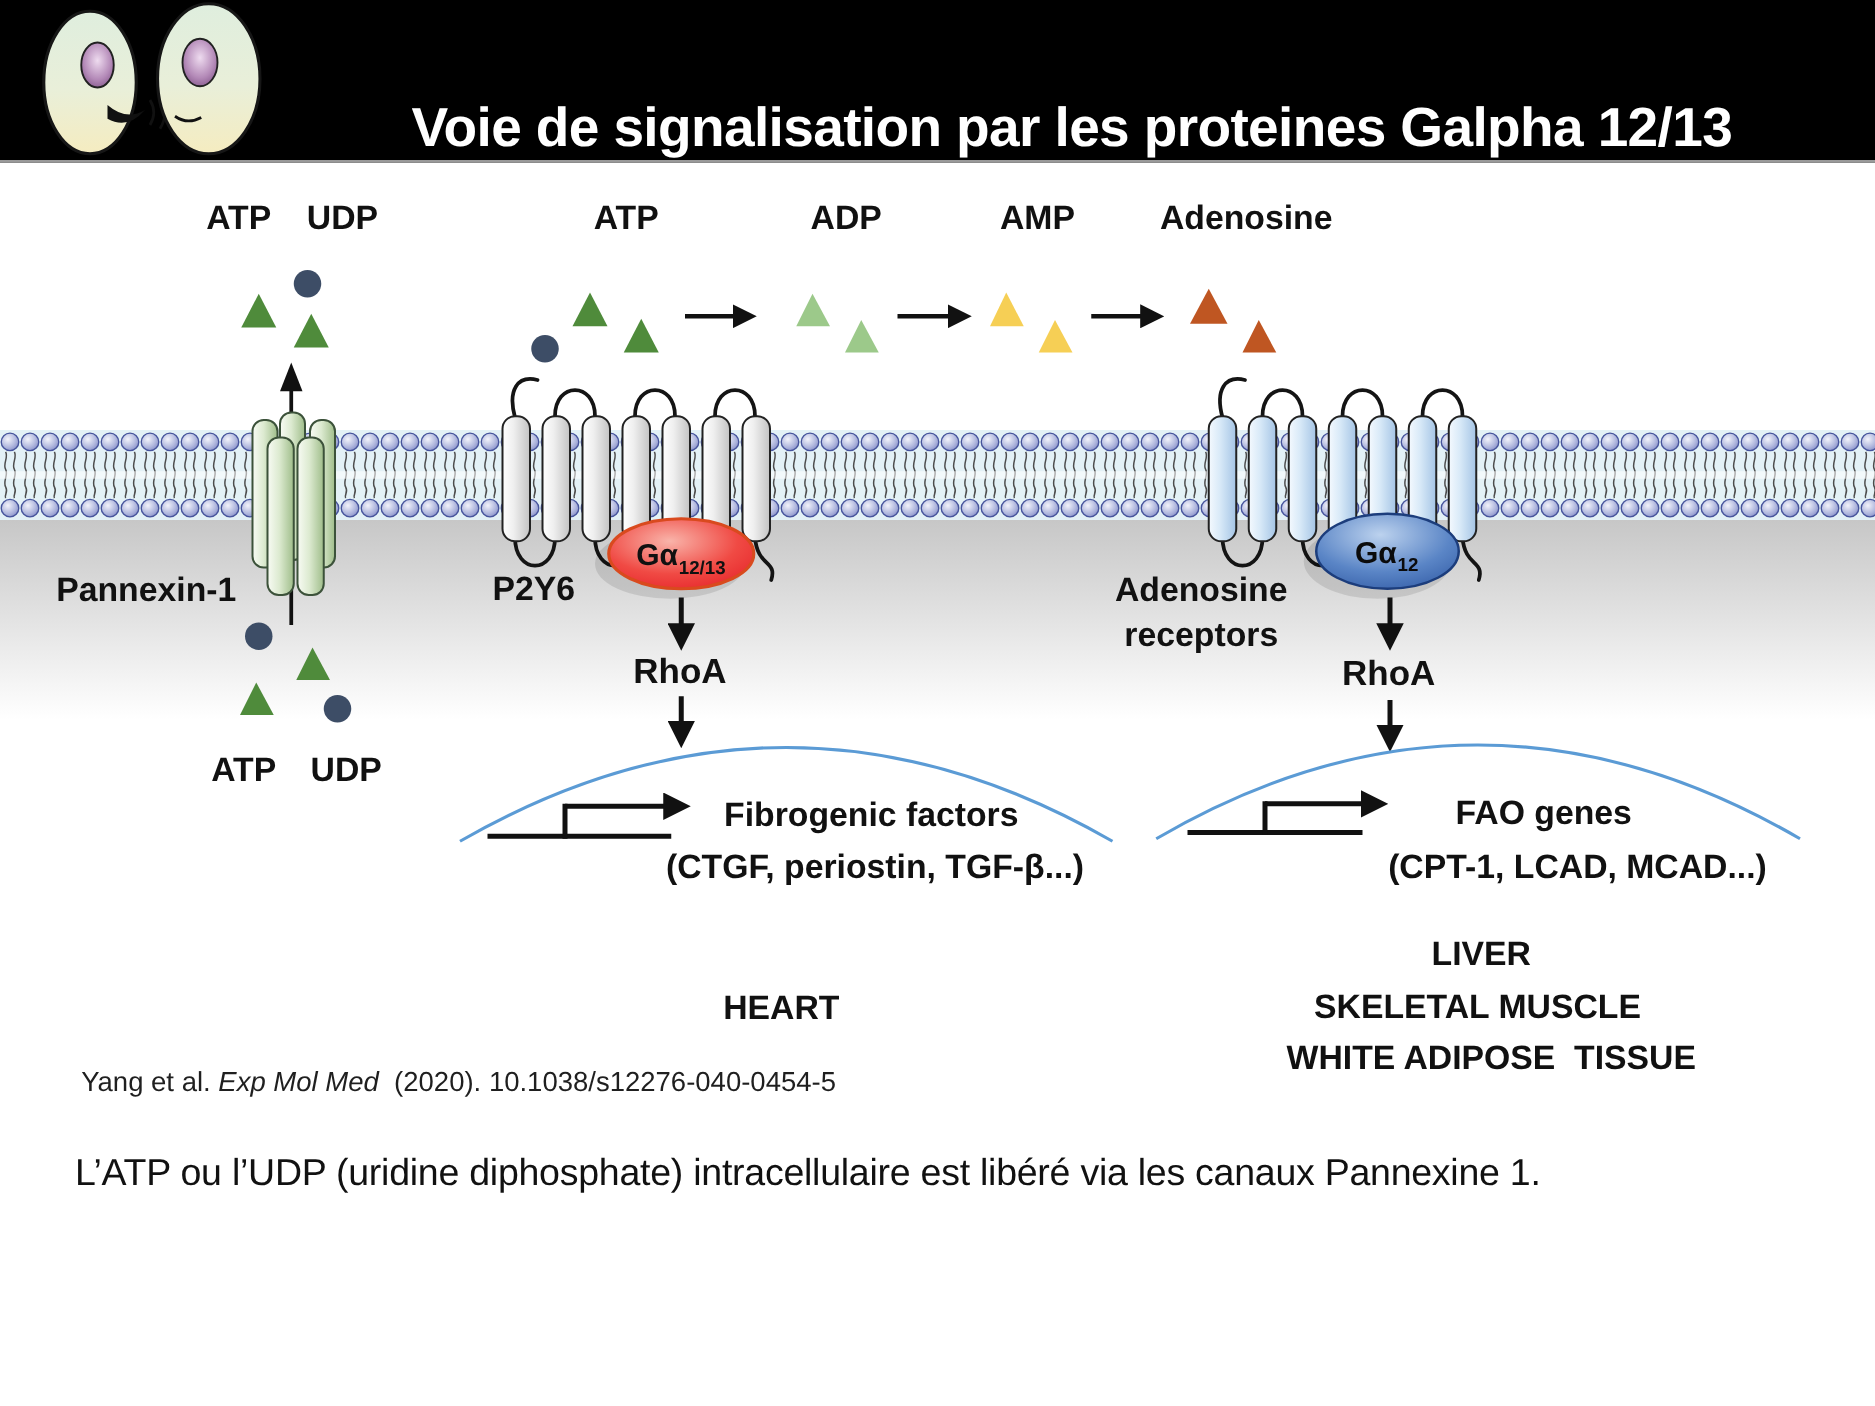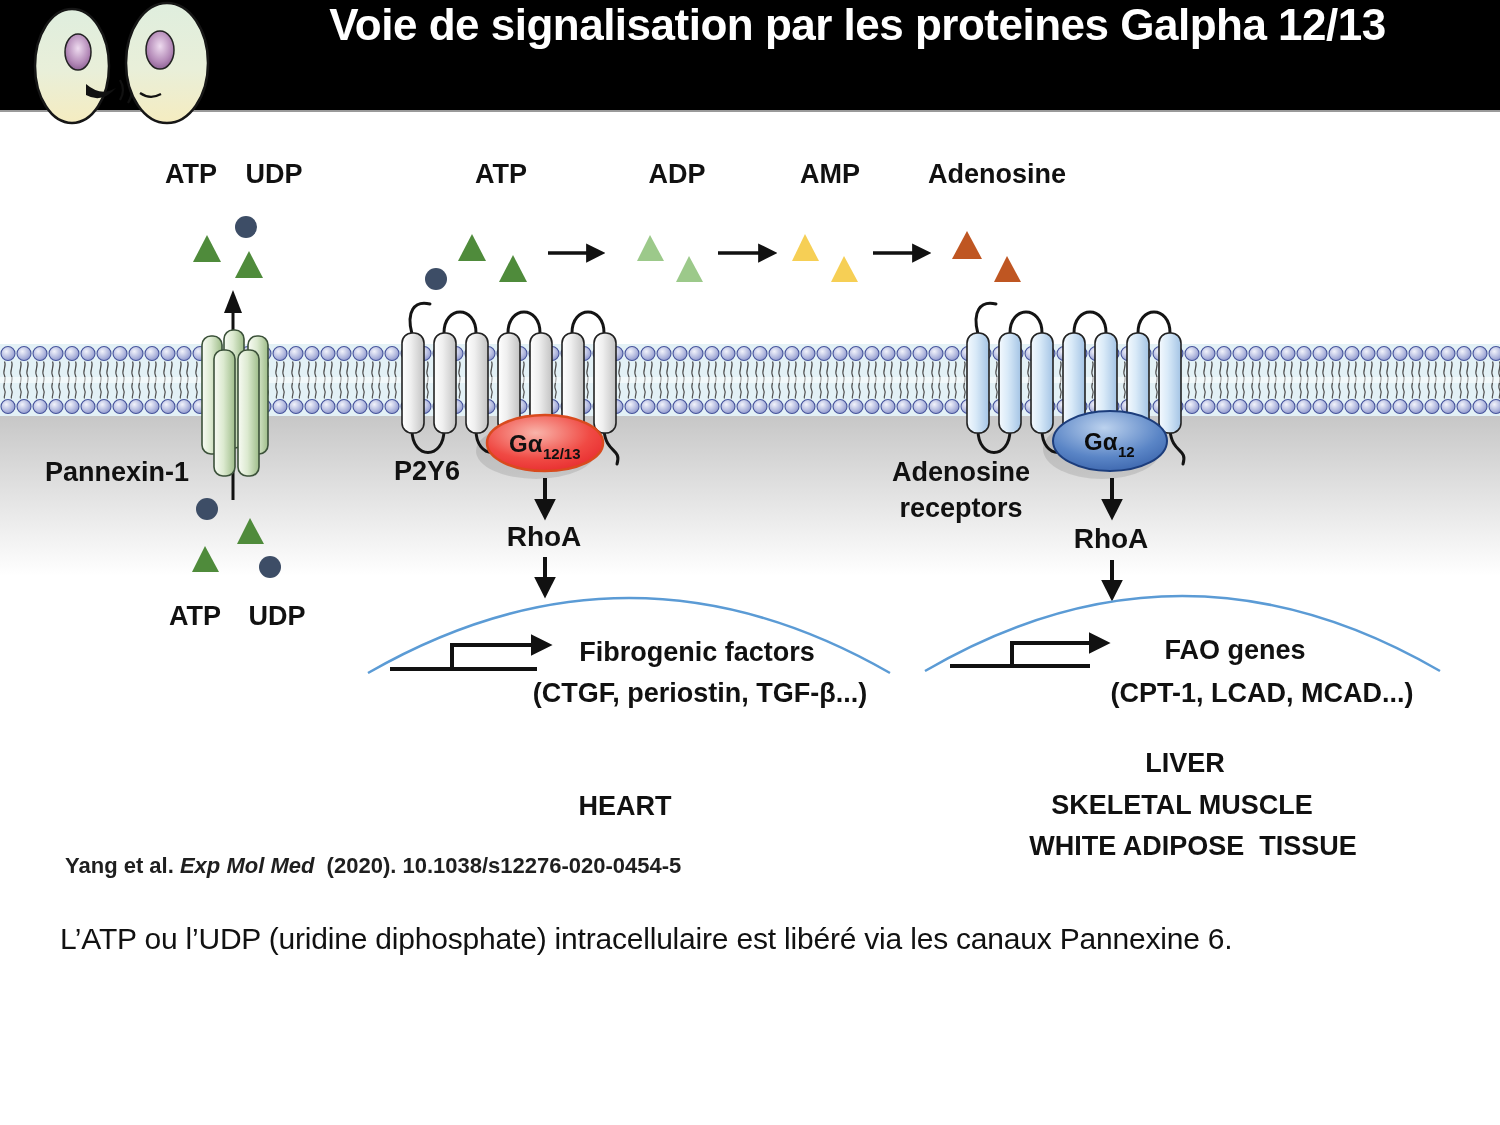--- a/index.html
+++ b/index.html
@@ -1,36 +1,36 @@
 <!DOCTYPE html>
 <html><head>
 <meta charset="utf-8">
 <style>
   html,body{margin:0;padding:0;background:#fff;}
   #page{position:relative;width:1500px;height:1125px;background:#fff;overflow:hidden;
         font-family:"Liberation Sans",sans-serif;}
   
-  .header{position:absolute;left:0;top:0;width:1500px;height:112px;background:#000;
-          display:flex;align-items:flex-start;border-bottom:2px solid #9a9a9a;box-sizing:border-box;}
+  .header{position:absolute;left:0;top:0;width:1500px;height:130px;background:#000;
+          display:flex;align-items:flex-end;border-bottom:2px solid #9a9a9a;box-sizing:border-box;}
   .logo{width:225px;height:128px;flex:0 0 auto;}
   .title{flex:1;text-align:center;color:#fff;font-weight:bold;font-size:44px;
          letter-spacing:-0.5px;padding-right:10px;}
   
   #diagram{position:absolute;left:0;top:130px;width:1500px;height:775px;}
   svg text{white-space:pre;font-family:"Liberation Sans",sans-serif;}
   .lbl{font-weight:bold;font-size:27px;fill:#111;}
   .lbl-sm{font-weight:bold;font-size:28px;fill:#111;}
   .loop{stroke:#141414;stroke-width:3;fill:none;stroke-linecap:round;}
   .arrow{stroke:#111;stroke-width:4;fill:none;}
   .arrow-thin{stroke:#111;stroke-width:3.5;fill:none;}
   .promo{stroke:#111;stroke-width:4;fill:none;}
   
   .citation{position:absolute;left:65px;top:853px;font-size:22px;color:#1f1f1f;z-index:5;}
   .citation .ital{font-style:italic;}
-  .citation span{white-space:pre;font-weight:bold;}
+  .citation span{white-space:pre;}
   
   .caption{position:absolute;left:60px;top:916px;width:1410px;font-size:30px;
            line-height:45px;color:#111;letter-spacing:-0.2px;z-index:5;}
   .cap-line{white-space:pre;}
 </style>
 </head>
 <body>
 
 <div id="page">
 
@@ -265,20 +265,20 @@
     <text class="lbl" x="195" y="625" text-anchor="middle">ATP</text>
     <text class="lbl" x="277" y="625" text-anchor="middle">UDP</text>
 
     <text class="lbl" x="625" y="815" text-anchor="middle">HEART</text>
     <text class="lbl" x="1185" y="772" text-anchor="middle">LIVER</text>
     <text class="lbl" x="1182" y="814" text-anchor="middle">SKELETAL MUSCLE</text>
     <text class="lbl" x="1193" y="855" text-anchor="middle">WHITE ADIPOSE  TISSUE</text>
   </svg>
 
   <div class="citation">
-    <span>Yang et al. </span><span class="ital">Exp Mol Med</span><span>  (2020). 10.1038/s12276-020-0454-5</span>
+    <span>Yang et al. </span><span class="ital">Exp Mol Med</span><span>  (2020). 10.1038/s12276-040-0454-5</span>
   </div>
 
   <div class="caption">
-    <div class="cap-line">L’ATP ou l’UDP (uridine diphosphate) intracellulaire est libéré via les canaux Pannexine 6.</div>
+    <div class="cap-line">L’ATP ou l’UDP (uridine diphosphate) intracellulaire est libéré via les canaux Pannexine 1.</div>
   </div>
 
 </div>
 
 </body></html>

